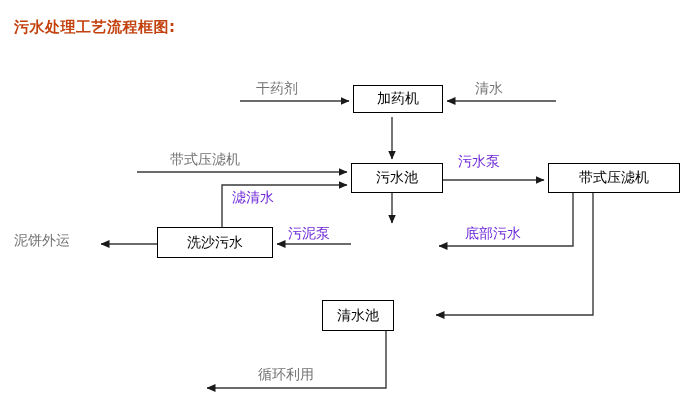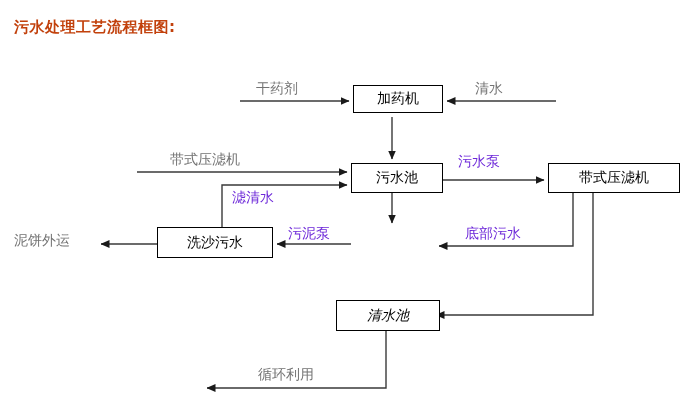--- a/index.html
+++ b/index.html
@@ -119,21 +119,21 @@
 
   <div class="node" style="left:548px; top:163px; width:132px; height:30px;">
     <span>带式压滤机</span>
   </div>
 
   <div class="node" style="left:157px; top:227px; width:116px; height:31px;">
     <span>洗沙污水</span>
   </div>
 
 
-  <div class="node" style="left:336px; top:300px; width:104px; height:31px;font-style:italic;">
+  <div class="node" style="left:322px; top:300px; width:72px; height:31px;">
     <span>清水池</span>
   </div>
 
   <div class="term-label" style="left:256px; top:80px;">干药剂</div>
 
   <div class="term-label" style="left:475px; top:80px;">清水</div>
 
   <div class="term-label" style="left:170px; top:151px;">带式压滤机</div>
 
   <div class="term-label" style="left:14px; top:232px;">泥饼外运</div>

